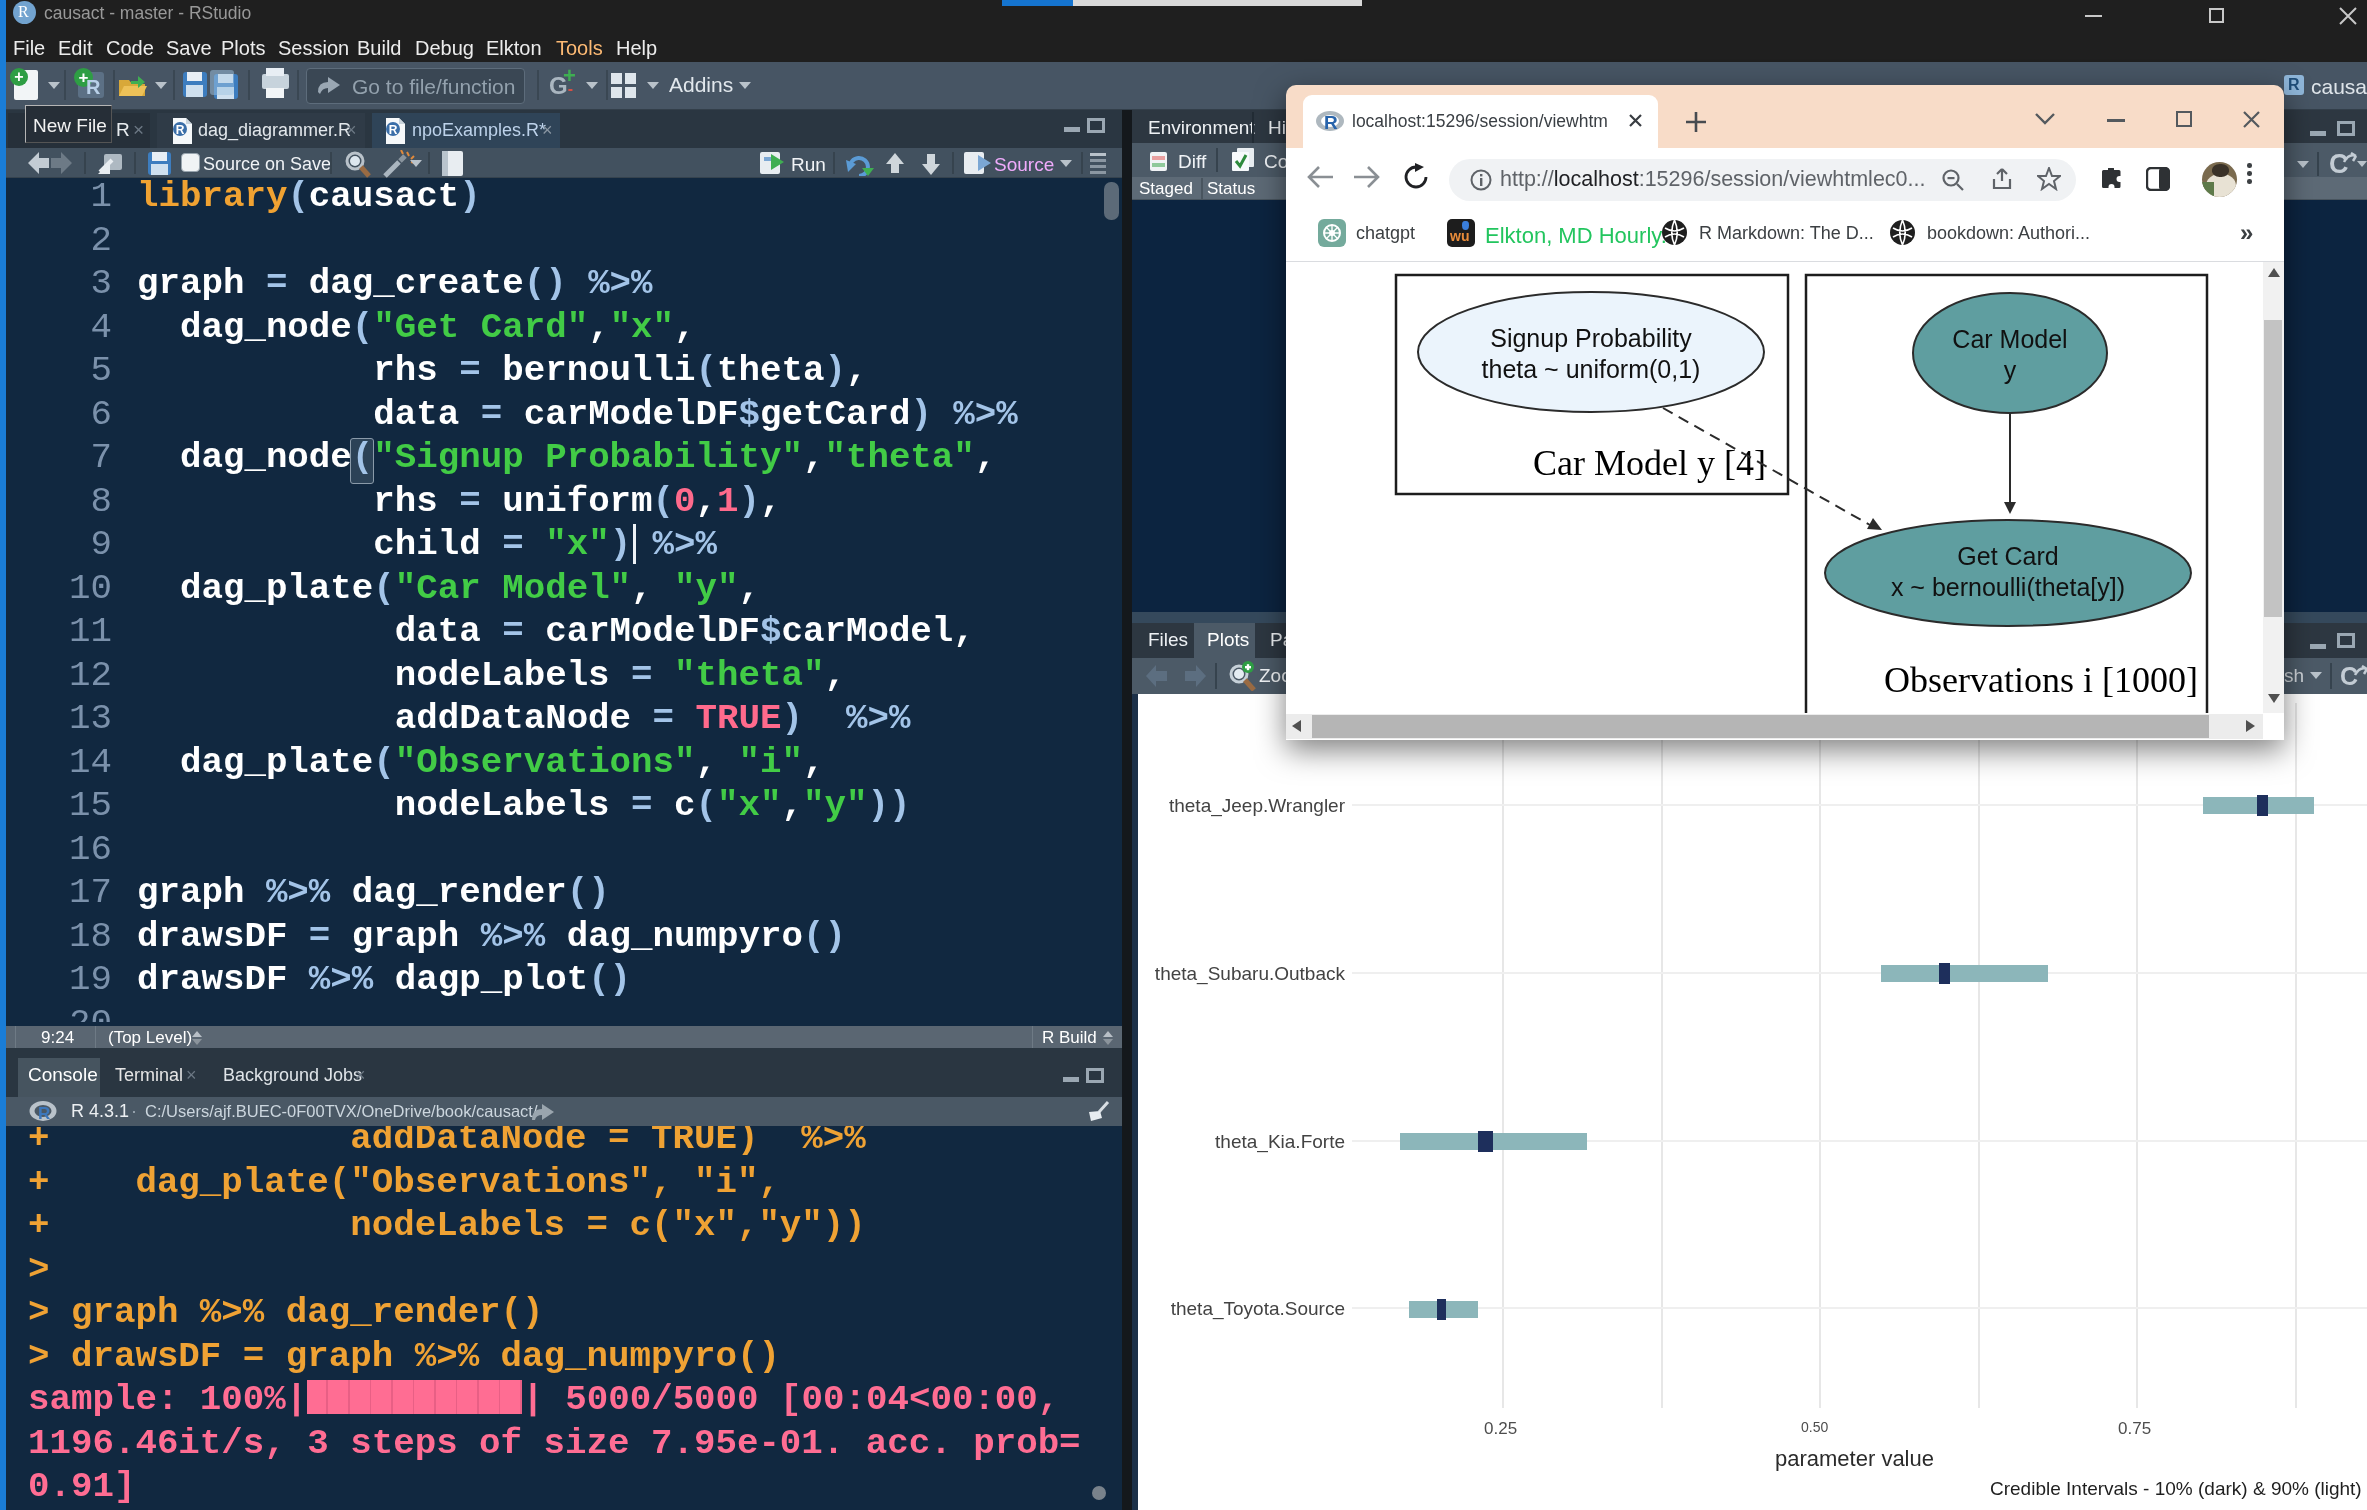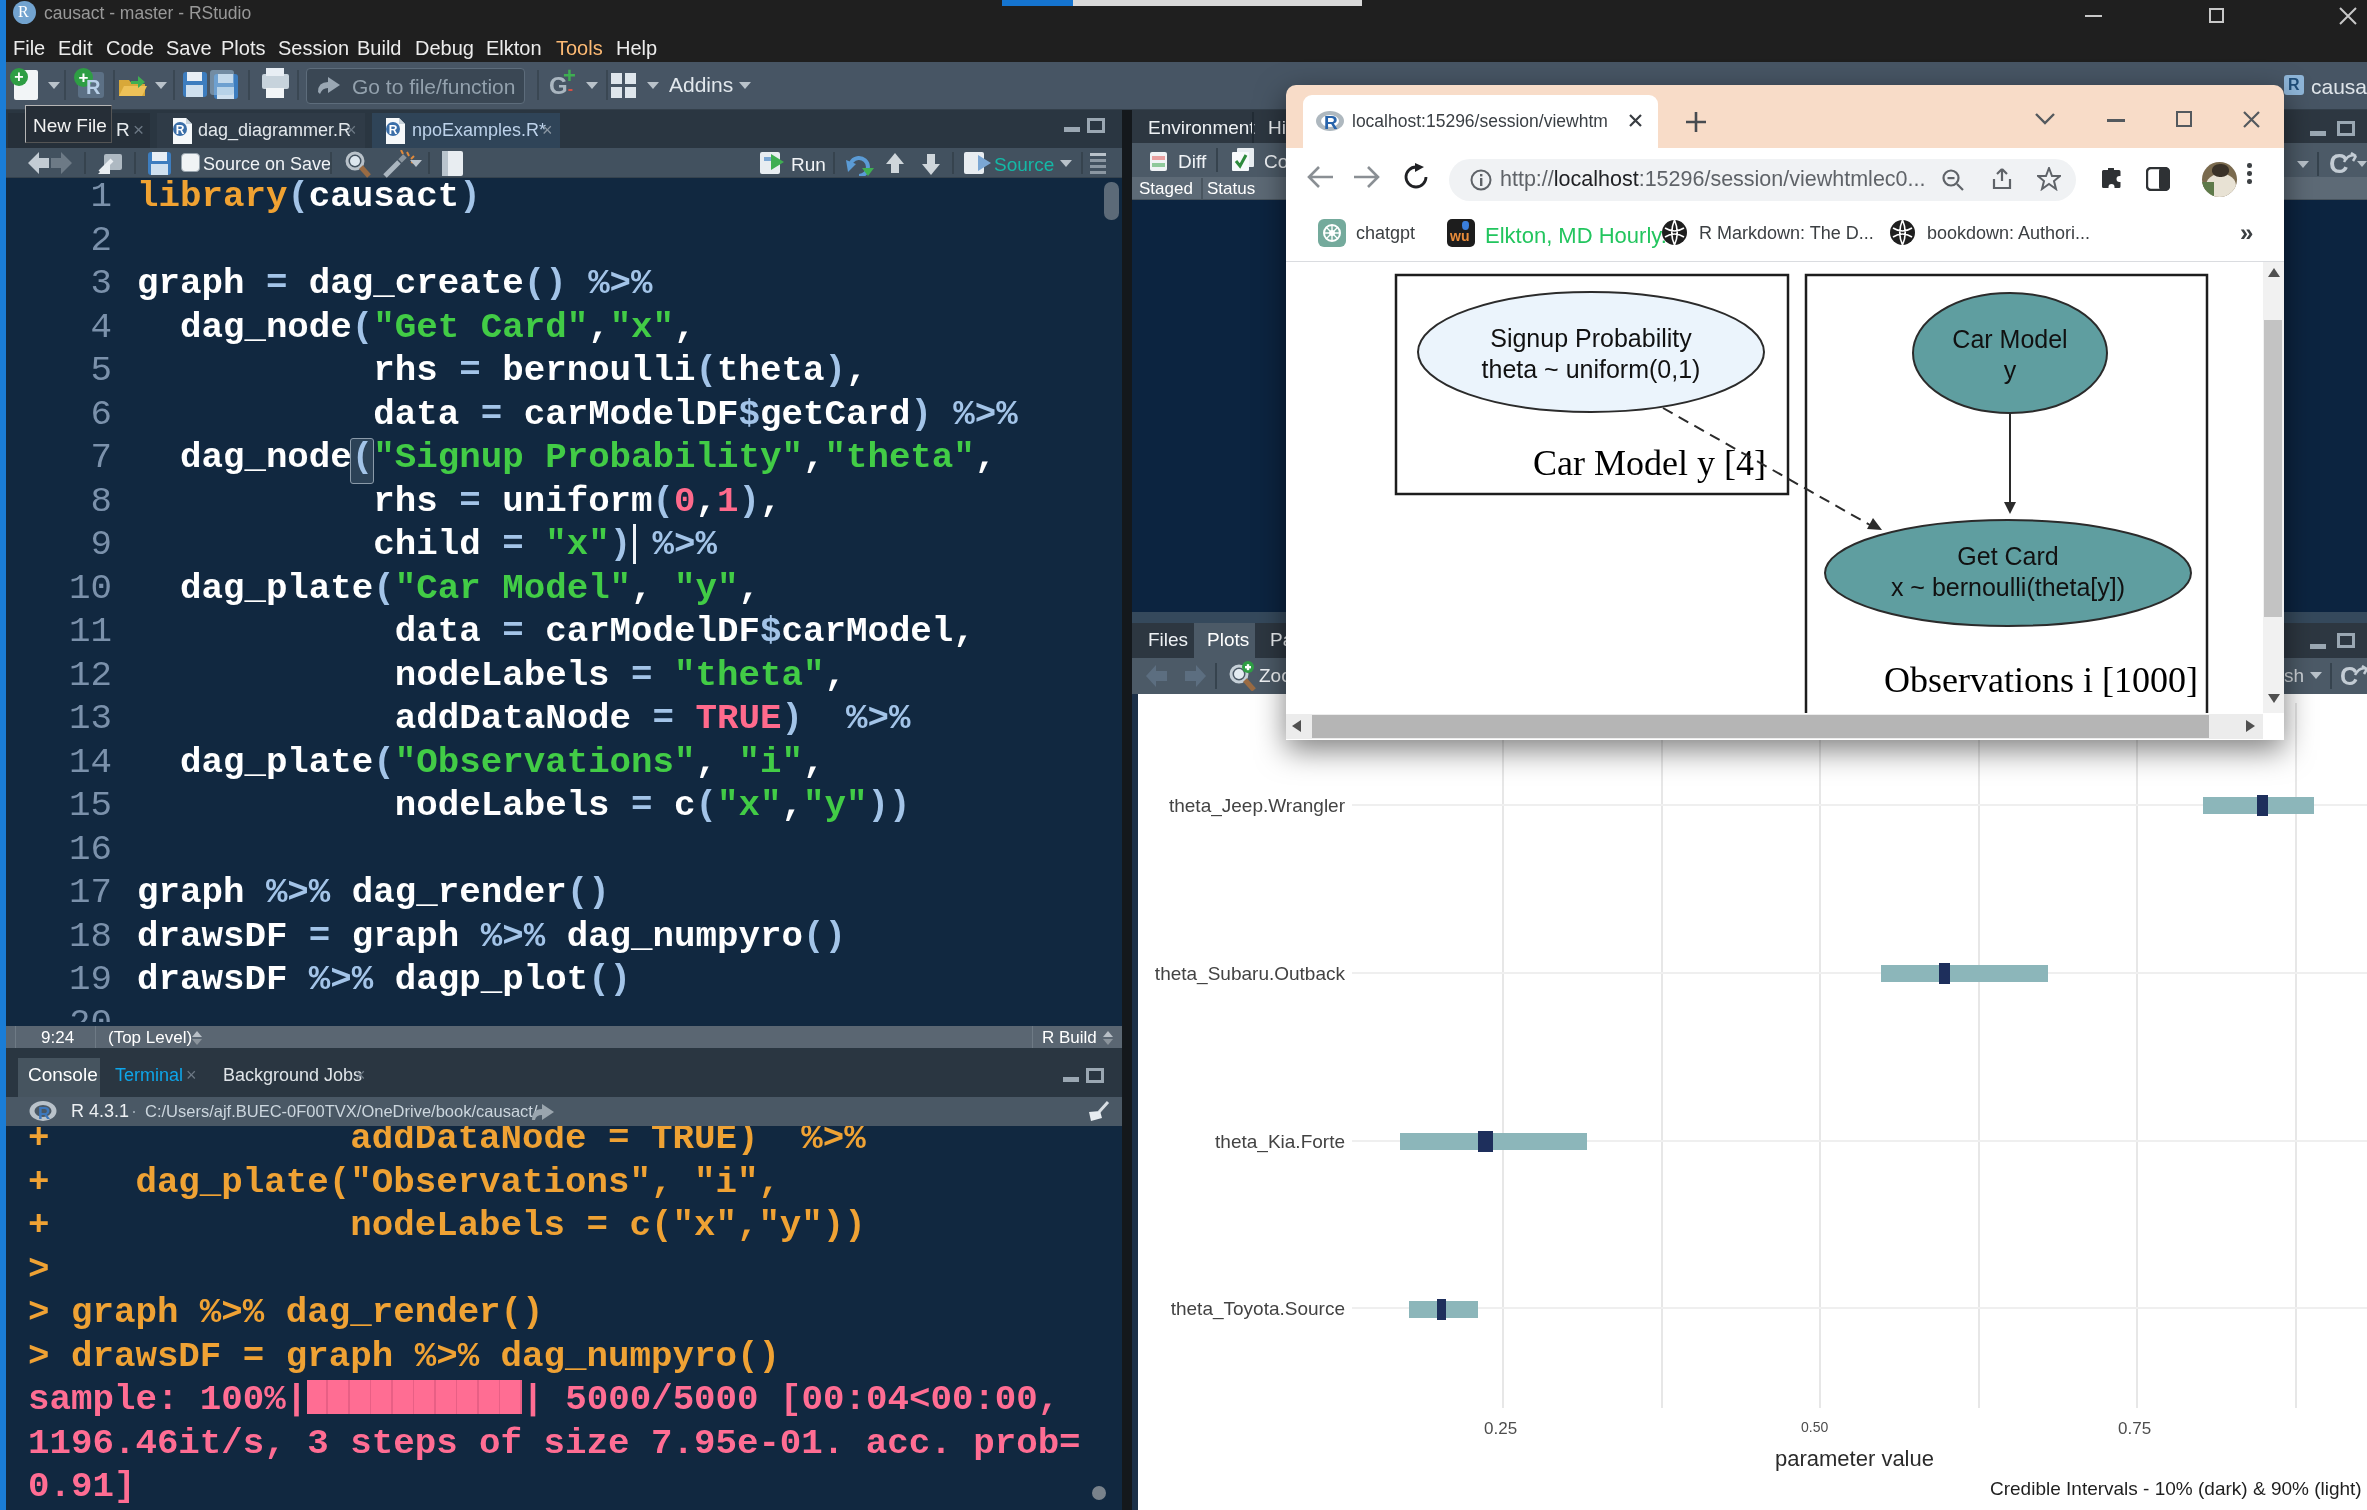--- a/index.html
+++ b/index.html
@@ -160,21 +160,21 @@
       <path d="M0 10 L10 14 L2 22 Z" fill="#5b9bd5"></path>
       <path d="M16 18 L28 18 L22 26 Z" fill="#3fae52"></path>
     </svg>
 <div class="tri a" style="left:886px;top:153px;border-left:9px solid transparent;border-right:9px solid transparent;border-bottom:11px solid #cfd6db"></div>
 <div class="a" style="left:891px;top:164px;width:8px;height:9px;background:#cfd6db"></div>
 <div class="tri a" style="left:922px;top:164px;border-left:9px solid transparent;border-right:9px solid transparent;border-top:11px solid #cfd6db"></div>
 <div class="a" style="left:927px;top:154px;width:8px;height:10px;background:#cfd6db"></div>
 <div class="a" style="left:952px;top:152px;width:2px;height:22px;background:#36434e"></div>
 <div class="a" style="left:964px;top:152px;width:20px;height:22px;background:#e8edf1;border-radius:2px"></div>
 <div class="tri a" style="left:978px;top:155px;border-top:8px solid transparent;border-bottom:8px solid transparent;border-left:13px solid #7ba7d4"></div>
-<div class="a" style="left:994px;top:154px;color:#14b8a6;font-size:19px">Source</div>
+<div class="a" style="left:994px;top:154px;color:#f0abfc;font-size:19px">Source</div>
 <div class="tri a" style="left:1060px;top:160px;border-left:6px solid transparent;border-right:6px solid transparent;border-top:7px solid #b9c2ca"></div>
 <div class="a" style="left:1081px;top:152px;width:2px;height:22px;background:#36434e"></div>
 <div class="a" style="left:1090px;top:153px;width:16px;height:3px;background:#b9c2ca;box-shadow:0 6px 0 #8b97a2,0 12px 0 #8b97a2,0 18px 0 #8b97a2"></div>
 
 <div class="a" style="left:0;top:178px;width:1122px;height:844px;background:#112840;overflow:hidden">
 <pre class="ed a" style="left:0;top:-2.75px;width:112px;text-align:right;color:#7b91ab;font-weight:normal">1
 2
 3
 4
 5
@@ -225,21 +225,21 @@
 <div class="tri a" style="left:192px;top:1031px;border-left:5px solid transparent;border-right:5px solid transparent;border-bottom:6px solid #b8bfc6"></div>
 <div class="tri a" style="left:192px;top:1039px;border-left:5px solid transparent;border-right:5px solid transparent;border-top:6px solid #8b949c"></div>
 <div class="a" style="left:1032px;top:1026px;width:1px;height:22px;background:#6e7a85"></div>
 <div class="a" style="left:1042px;top:1028px;color:#fff;font-size:17px">R Build</div>
 <div class="tri a" style="left:1103px;top:1031px;border-left:5px solid transparent;border-right:5px solid transparent;border-bottom:6px solid #b8bfc6"></div>
 <div class="tri a" style="left:1103px;top:1039px;border-left:5px solid transparent;border-right:5px solid transparent;border-top:6px solid #8b949c"></div>
 
 <div class="a" style="left:0;top:1048px;width:1122px;height:49px;background:#2a3641"></div>
 <div class="a" style="left:18px;top:1058px;width:82px;height:39px;background:#46545f"></div>
 <div class="a" style="left:28px;top:1064px;color:#fff;font-size:19px">Console</div>
-<div class="a" style="left:115px;top:1065px;color:#0ea5e9;font-size:18px">Terminal</div>
+<div class="a" style="left:115px;top:1065px;color:#e5e5e5;font-size:18px">Terminal</div>
 <div class="a" style="left:186px;top:1065px;color:#6c7884;font-size:18px">×</div>
 <div class="a" style="left:223px;top:1065px;color:#dfe4e8;font-size:18px">Background Jobs</div>
 <div class="a" style="left:355px;top:1065px;color:#6c7884;font-size:18px">×</div>
 <div class="a" style="left:1063px;top:1077px;width:16px;height:5px;background:#9aa7b2"></div>
 <div class="a" style="left:1086px;top:1068px;width:18px;height:15px;border:3px solid #9aa7b2"></div>
 
 <div class="a" style="left:0;top:1097px;width:1122px;height:29px;background:#4a5865"></div>
 <svg class="a" style="left:29px;top:1100px" width="30" height="23">
       <ellipse cx="14" cy="11" rx="13.5" ry="10" fill="#b9c2ca"></ellipse>
       <ellipse cx="14" cy="11" rx="8.5" ry="6" fill="#4a5865"></ellipse>

